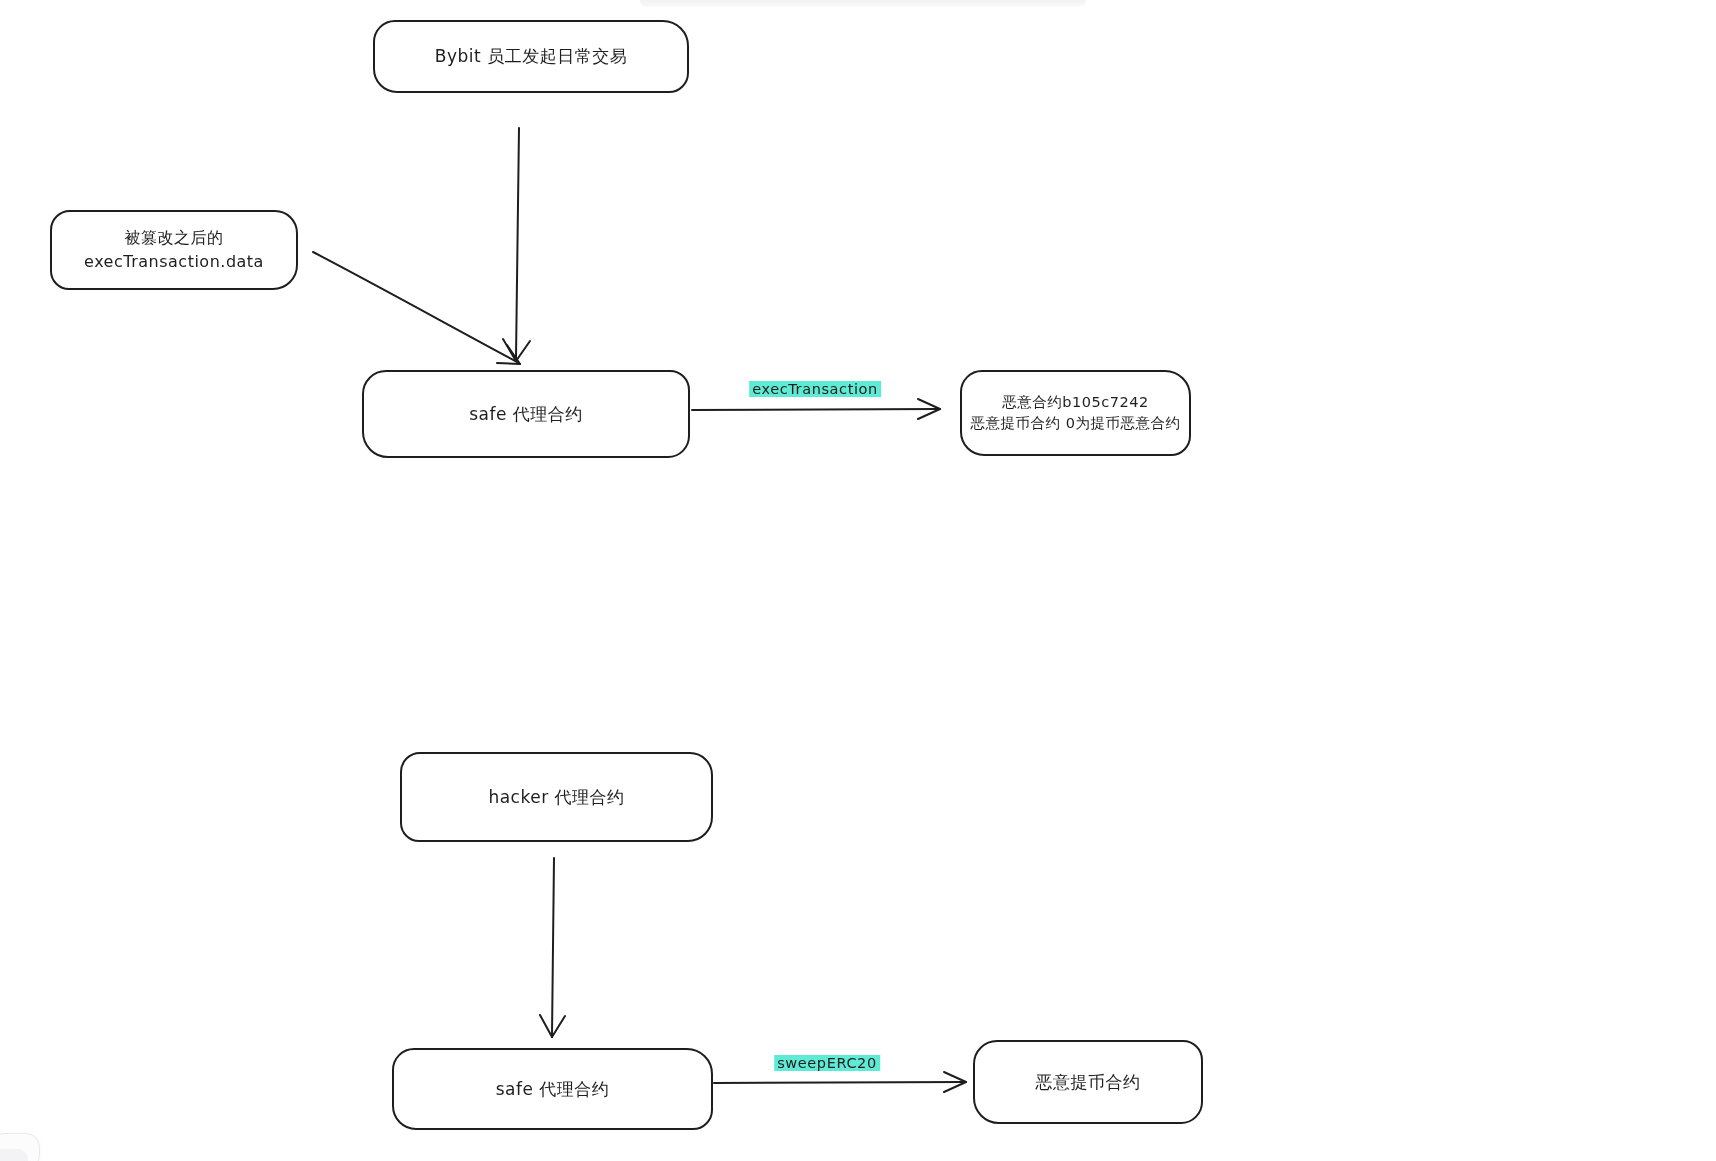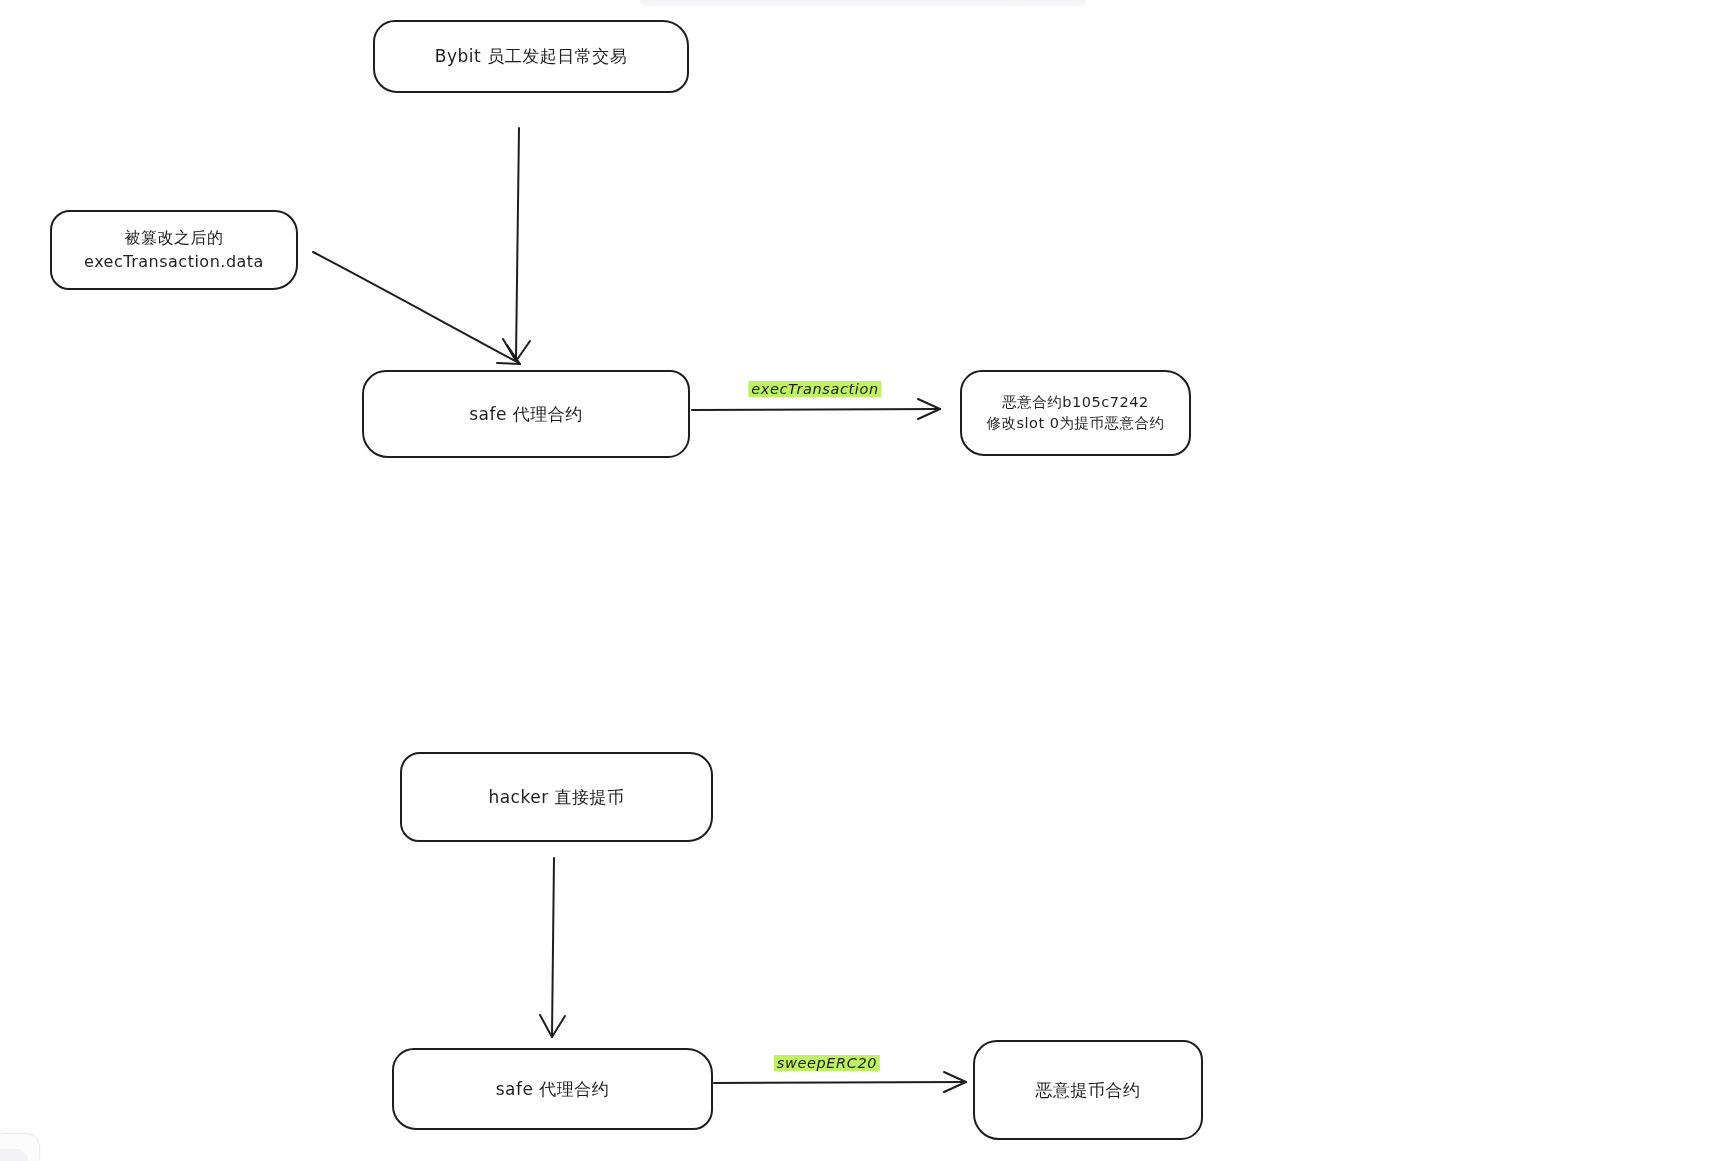--- a/index.html
+++ b/index.html
@@ -42,30 +42,29 @@
   
   .r1 { border-radius: 22px 26px 20px 24px; }
   .r2 { border-radius: 20px 23px 25px 19px; }
   .r3 { border-radius: 24px 20px 22px 26px; }
   .node-bybit            { left: 373px; top: 20px;  width: 316px; height: 73px; }
   .node-tampered         { left: 50px;  top: 210px; width: 248px; height: 80px; font-size: 16px; line-height: 1.5; }
   .node-safe-top         { left: 362px; top: 370px; width: 328px; height: 88px; }
   .node-malicious        { left: 960px; top: 370px; width: 231px; height: 86px; font-size: 14.5px; line-height: 1.42; }
   .node-hacker           { left: 400px; top: 752px; width: 313px; height: 90px; }
   .node-safe-bottom      { left: 392px; top: 1048px; width: 321px; height: 82px; }
-  .node-malicious-sweep  { left: 973px; top: 1040px; width: 230px; height: 100px; }
+  .node-malicious-sweep  { left: 973px; top: 1040px; width: 230px; height: 84px; }
   .edge-label {
     position: absolute;
     font-size: 14.5px;
     letter-spacing: 0.6px;
     white-space: nowrap;
     transform: translate(-50%, -50%);
-    background: #bef264;
+    background: #5eead4;
     padding: 0 3px;
-    font-style: italic;
   }
   .label-exec  { left: 815px; top: 389px; }
   .label-sweep { left: 827px; top: 1063px; }
   
   .toolbar-remnant {
     position: absolute;
     left: 640px;
     top: 0;
     width: 446px;
     height: 7px;
@@ -142,25 +141,25 @@
     <span>被篡改之后的</span>
     <span>execTransaction.data</span>
   </div>
 
   <div class="node node-safe-top r3">
     <span>safe 代理合约</span>
   </div>
 
   <div class="node node-malicious r1">
     <span>恶意合约b105c7242</span>
-    <span>修改slot 0为提币恶意合约</span>
+    <span>恶意提币合约 0为提币恶意合约</span>
   </div>
 
   <div class="node node-hacker r2">
-    <span>hacker 直接提币</span>
+    <span>hacker 代理合约</span>
   </div>
 
   <div class="node node-safe-bottom r1">
     <span>safe 代理合约</span>
   </div>
 
   <div class="node node-malicious-sweep r3">
     <span>恶意提币合约</span>
   </div>
 

